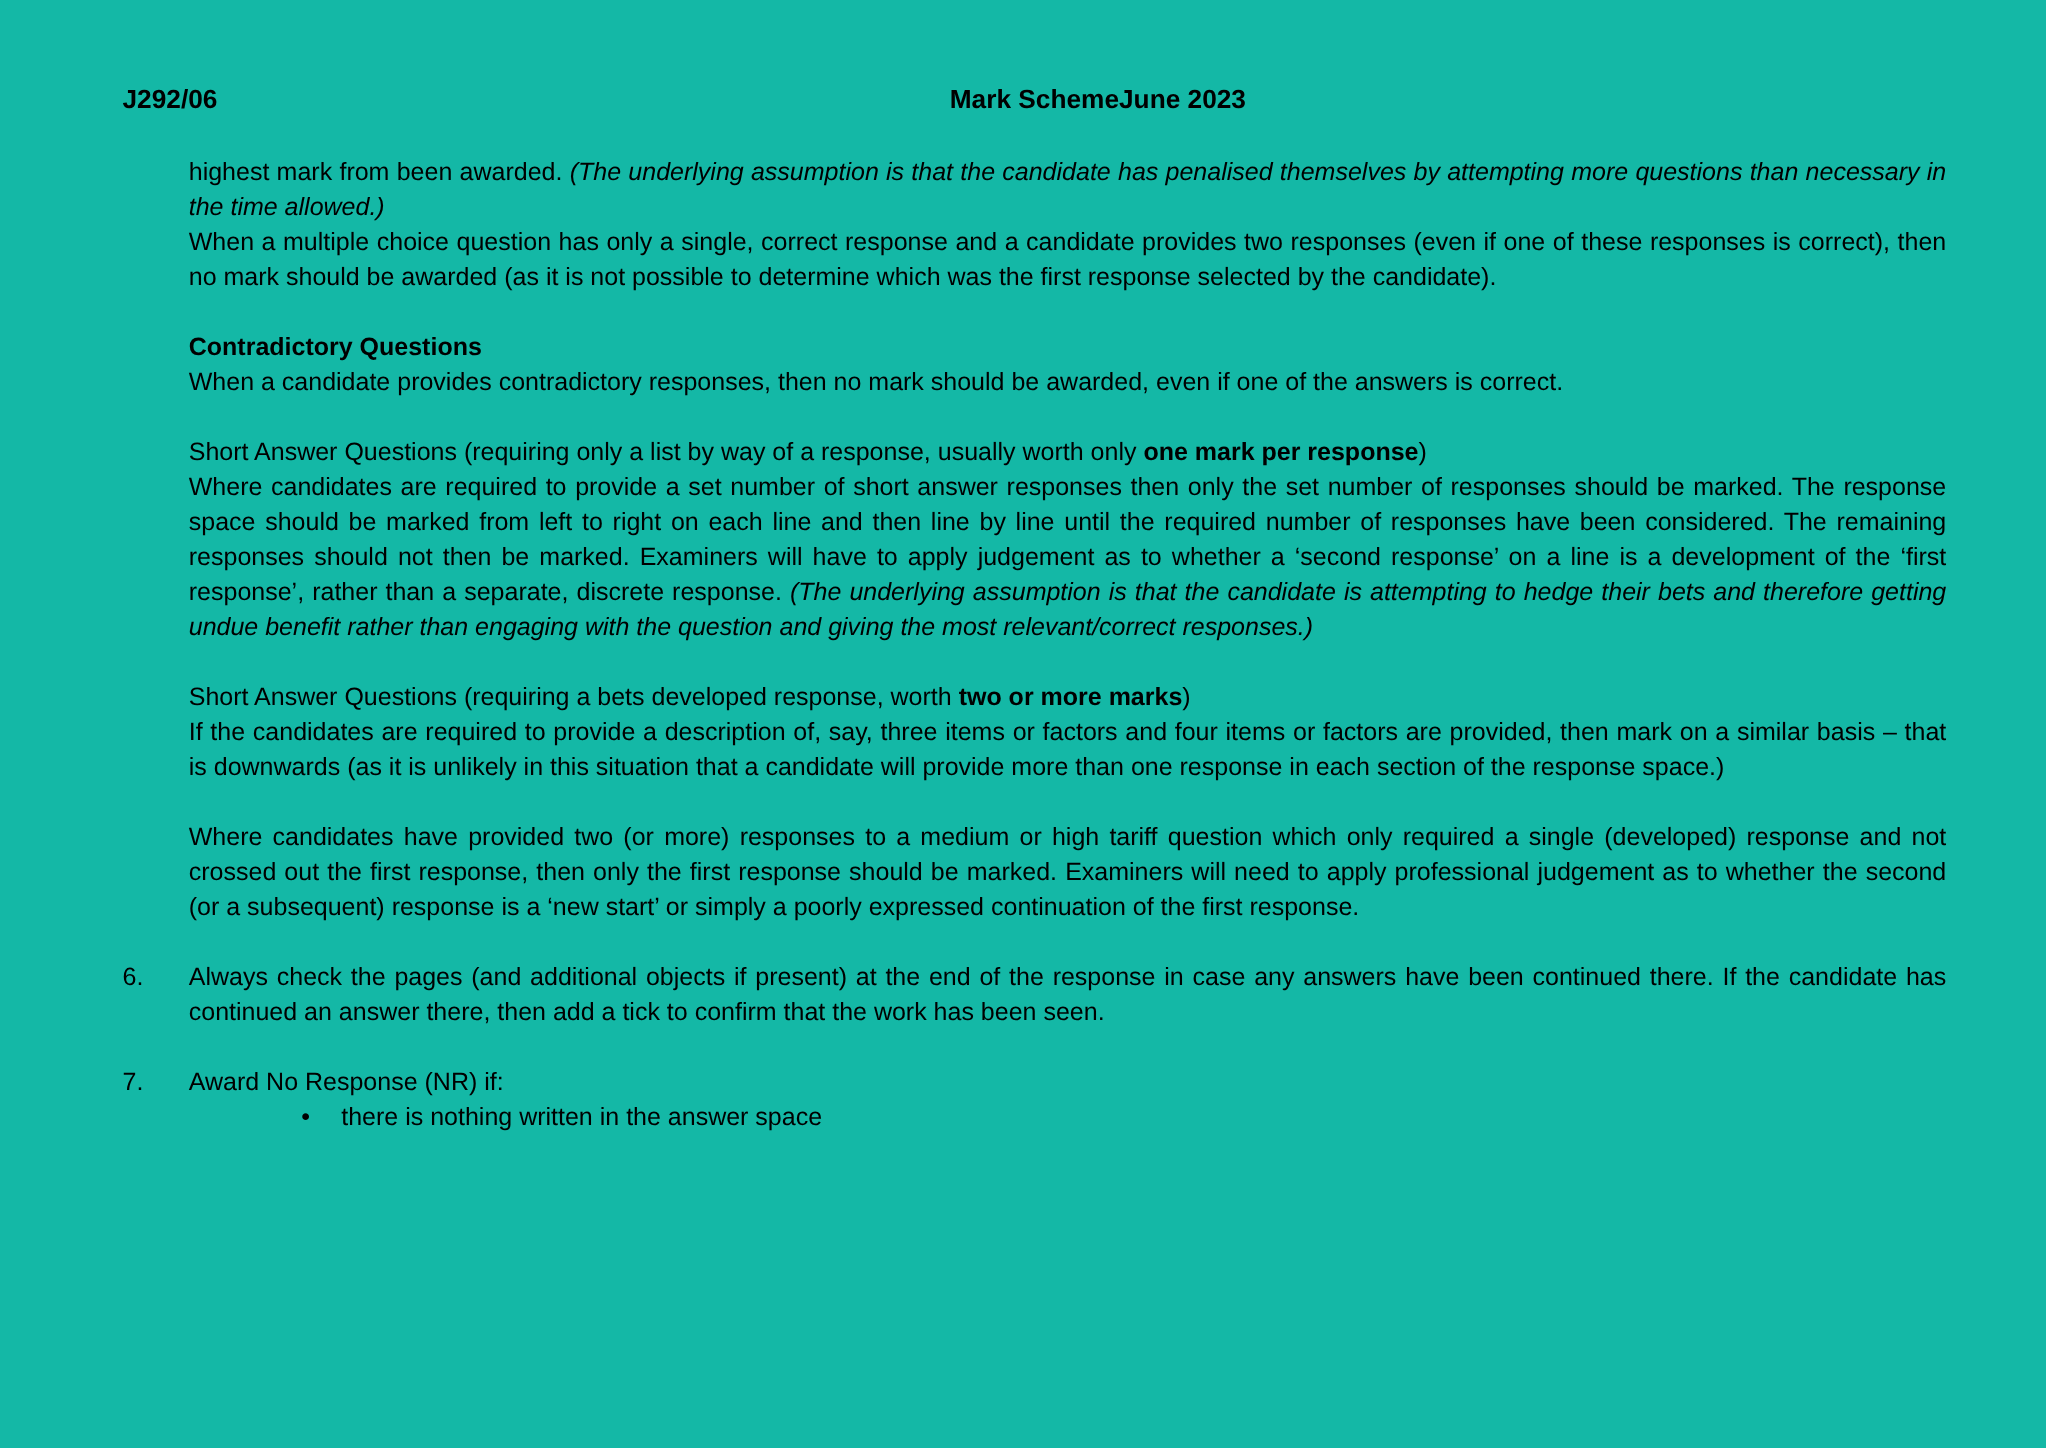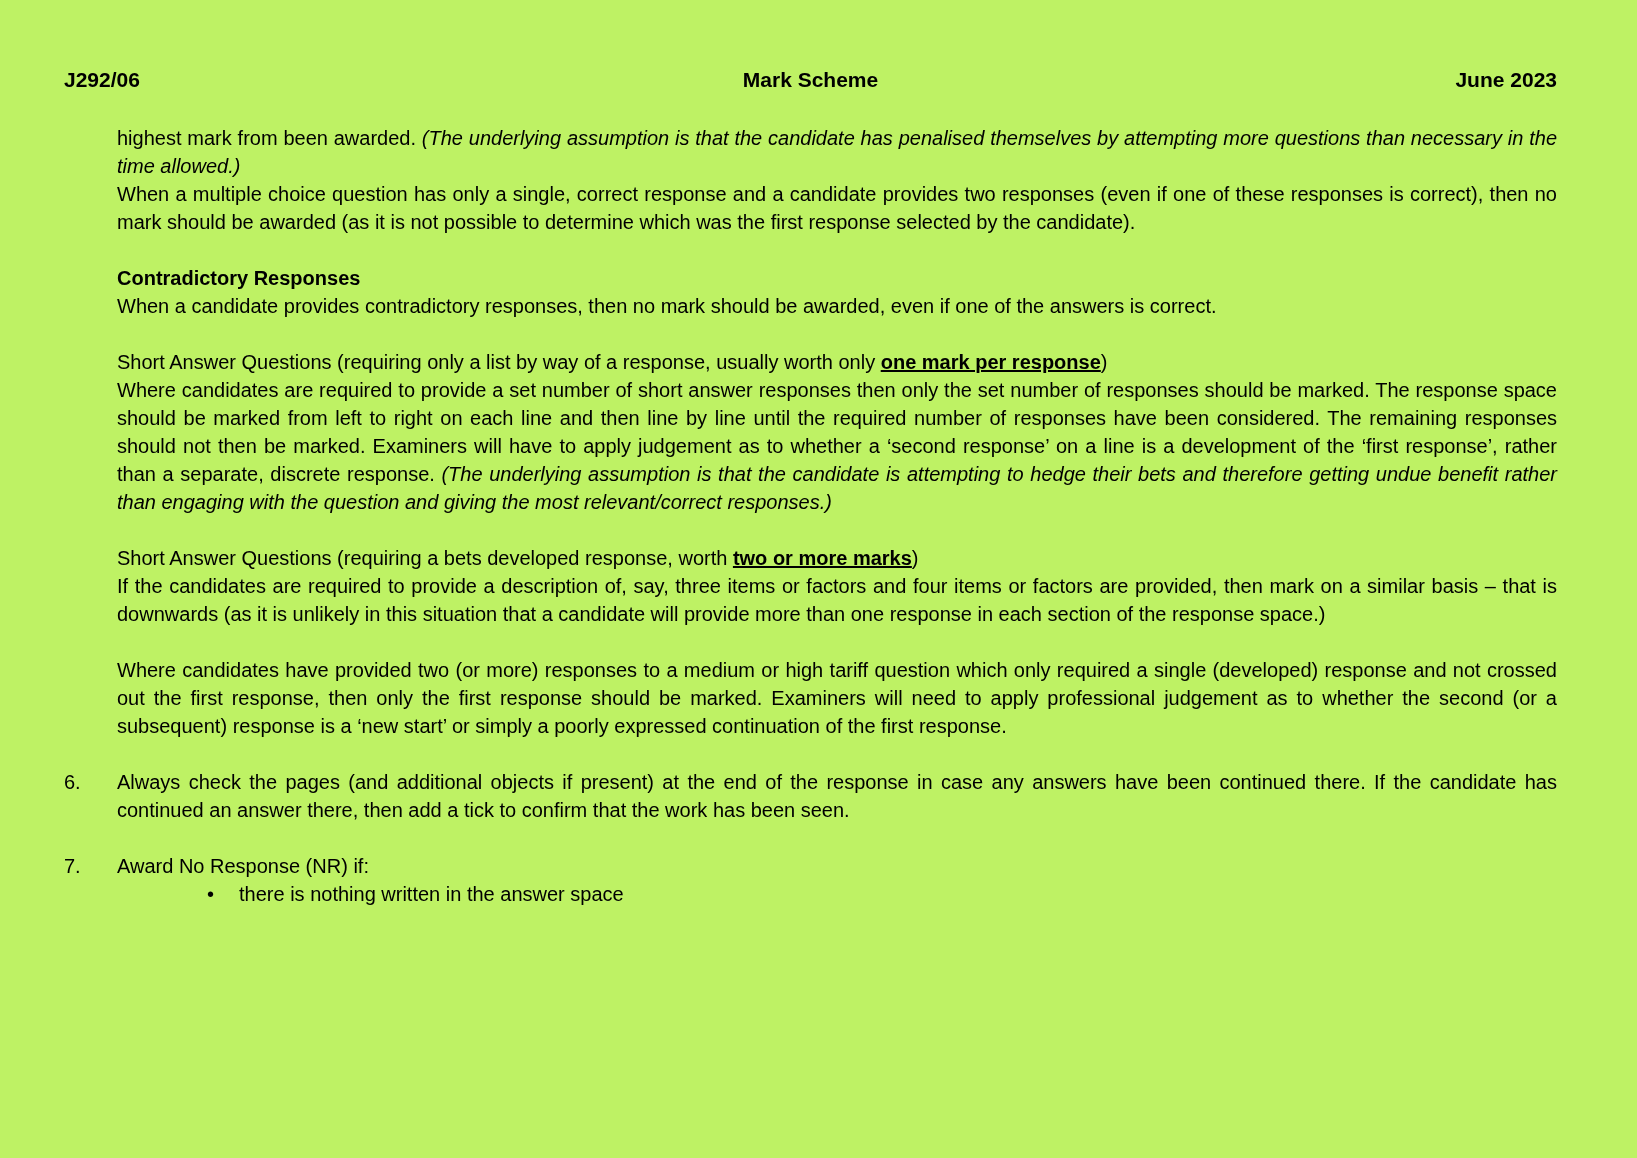--- a/index.html
+++ b/index.html
@@ -1,48 +1,48 @@
 <!DOCTYPE html>
 <html><head>
 <meta charset="utf-8">
 <style>
   html, body { margin: 0; padding: 0; background: #ffffff; }
   .page {
     position: relative;
     width: 1637px;
     height: 1158px;
-    background: #bef264;
+    background: #14b8a6;
     color: #000000;
     font-family: "Liberation Sans", sans-serif;
     font-size: 20px;
     line-height: 28px;
     box-sizing: border-box;
-    padding: 66px 80px 0 64px;
+    padding: 66px 80px 0 98px;
     overflow: hidden;
   }
   
   .doc-header {
     display: flex;
     align-items: baseline;
     font-weight: bold;
     font-size: 21px;
     line-height: 28px;
   }
   .doc-header .h-left  { flex: 1 1 0; text-align: left; }
   .doc-header .h-center{ flex: 0 0 auto; text-align: center; }
-  .doc-header .h-right { flex: 1 1 0; text-align: right; }
+  .doc-header .h-right { flex: 1 1 0; text-align: left; }
 
   
   .doc-body { margin-top: 30px; padding-left: 53px; }
 
   .block { margin: 0 0 28px 0; }
   .para { margin: 0; text-align: justify; }
   .heading-bold { font-weight: bold; }
   .it { font-style: italic; }
-  .b  { font-weight: bold; text-decoration: underline; }
+  .b  { font-weight: bold; }
 
   
   .list-item { display: flex; margin: 0 0 28px -53px; }
   .list-item.gap-lg { margin-top: 16px; }
   .num { flex: 0 0 53px; }
   .item-text { flex: 1 1 auto; text-align: justify; margin: 0; }
 
   
   .bullet-row { display: flex; padding-left: 90px; margin-top: 0; }
   .bullet-glyph { flex: 0 0 32px; }
@@ -60,21 +60,21 @@
 
   <main class="doc-body">
 
     <p class="para block"><span>highest mark from been awarded. </span><span class="it">(The underlying assumption is that the candidate has penalised themselves by attempting more questions than necessary in the time allowed.)</span></p>
 
     <section class="block">
       <p class="para">When a multiple choice question has only a single, correct response and a candidate provides two responses (even if one of these responses is correct), then no mark should be awarded (as it is not possible to determine which was the first response selected by the candidate).</p>
     </section>
 
     <section class="block">
-      <p class="para heading-bold">Contradictory Responses</p>
+      <p class="para heading-bold">Contradictory Questions</p>
       <p class="para">When a candidate provides contradictory responses, then no mark should be awarded, even if one of the answers is correct.</p>
     </section>
 
     <section class="block">
       <p class="para"><span>Short Answer Questions (requiring only a list by way of a response, usually worth only </span><span class="b">one mark per response</span><span>)</span></p>
       <p class="para"><span>Where candidates are required to provide a set number of short answer responses then only the set number of responses should be marked. The response space should be marked from left to right on each line and then line by line until the required number of responses have been considered.  The remaining responses should not then be marked. Examiners will have to apply judgement as to whether a ‘second response’ on a line is a development of the ‘first response’, rather than a separate, discrete response.  </span><span class="it">(The underlying assumption is that the candidate is attempting to hedge their bets and therefore getting undue benefit rather than engaging with the question and giving the most relevant/correct responses.)</span></p>
     </section>
 
     <section class="block">
       <p class="para"><span>Short Answer Questions (requiring a bets developed response, worth </span><span class="b">two or more marks</span><span>)</span></p>

